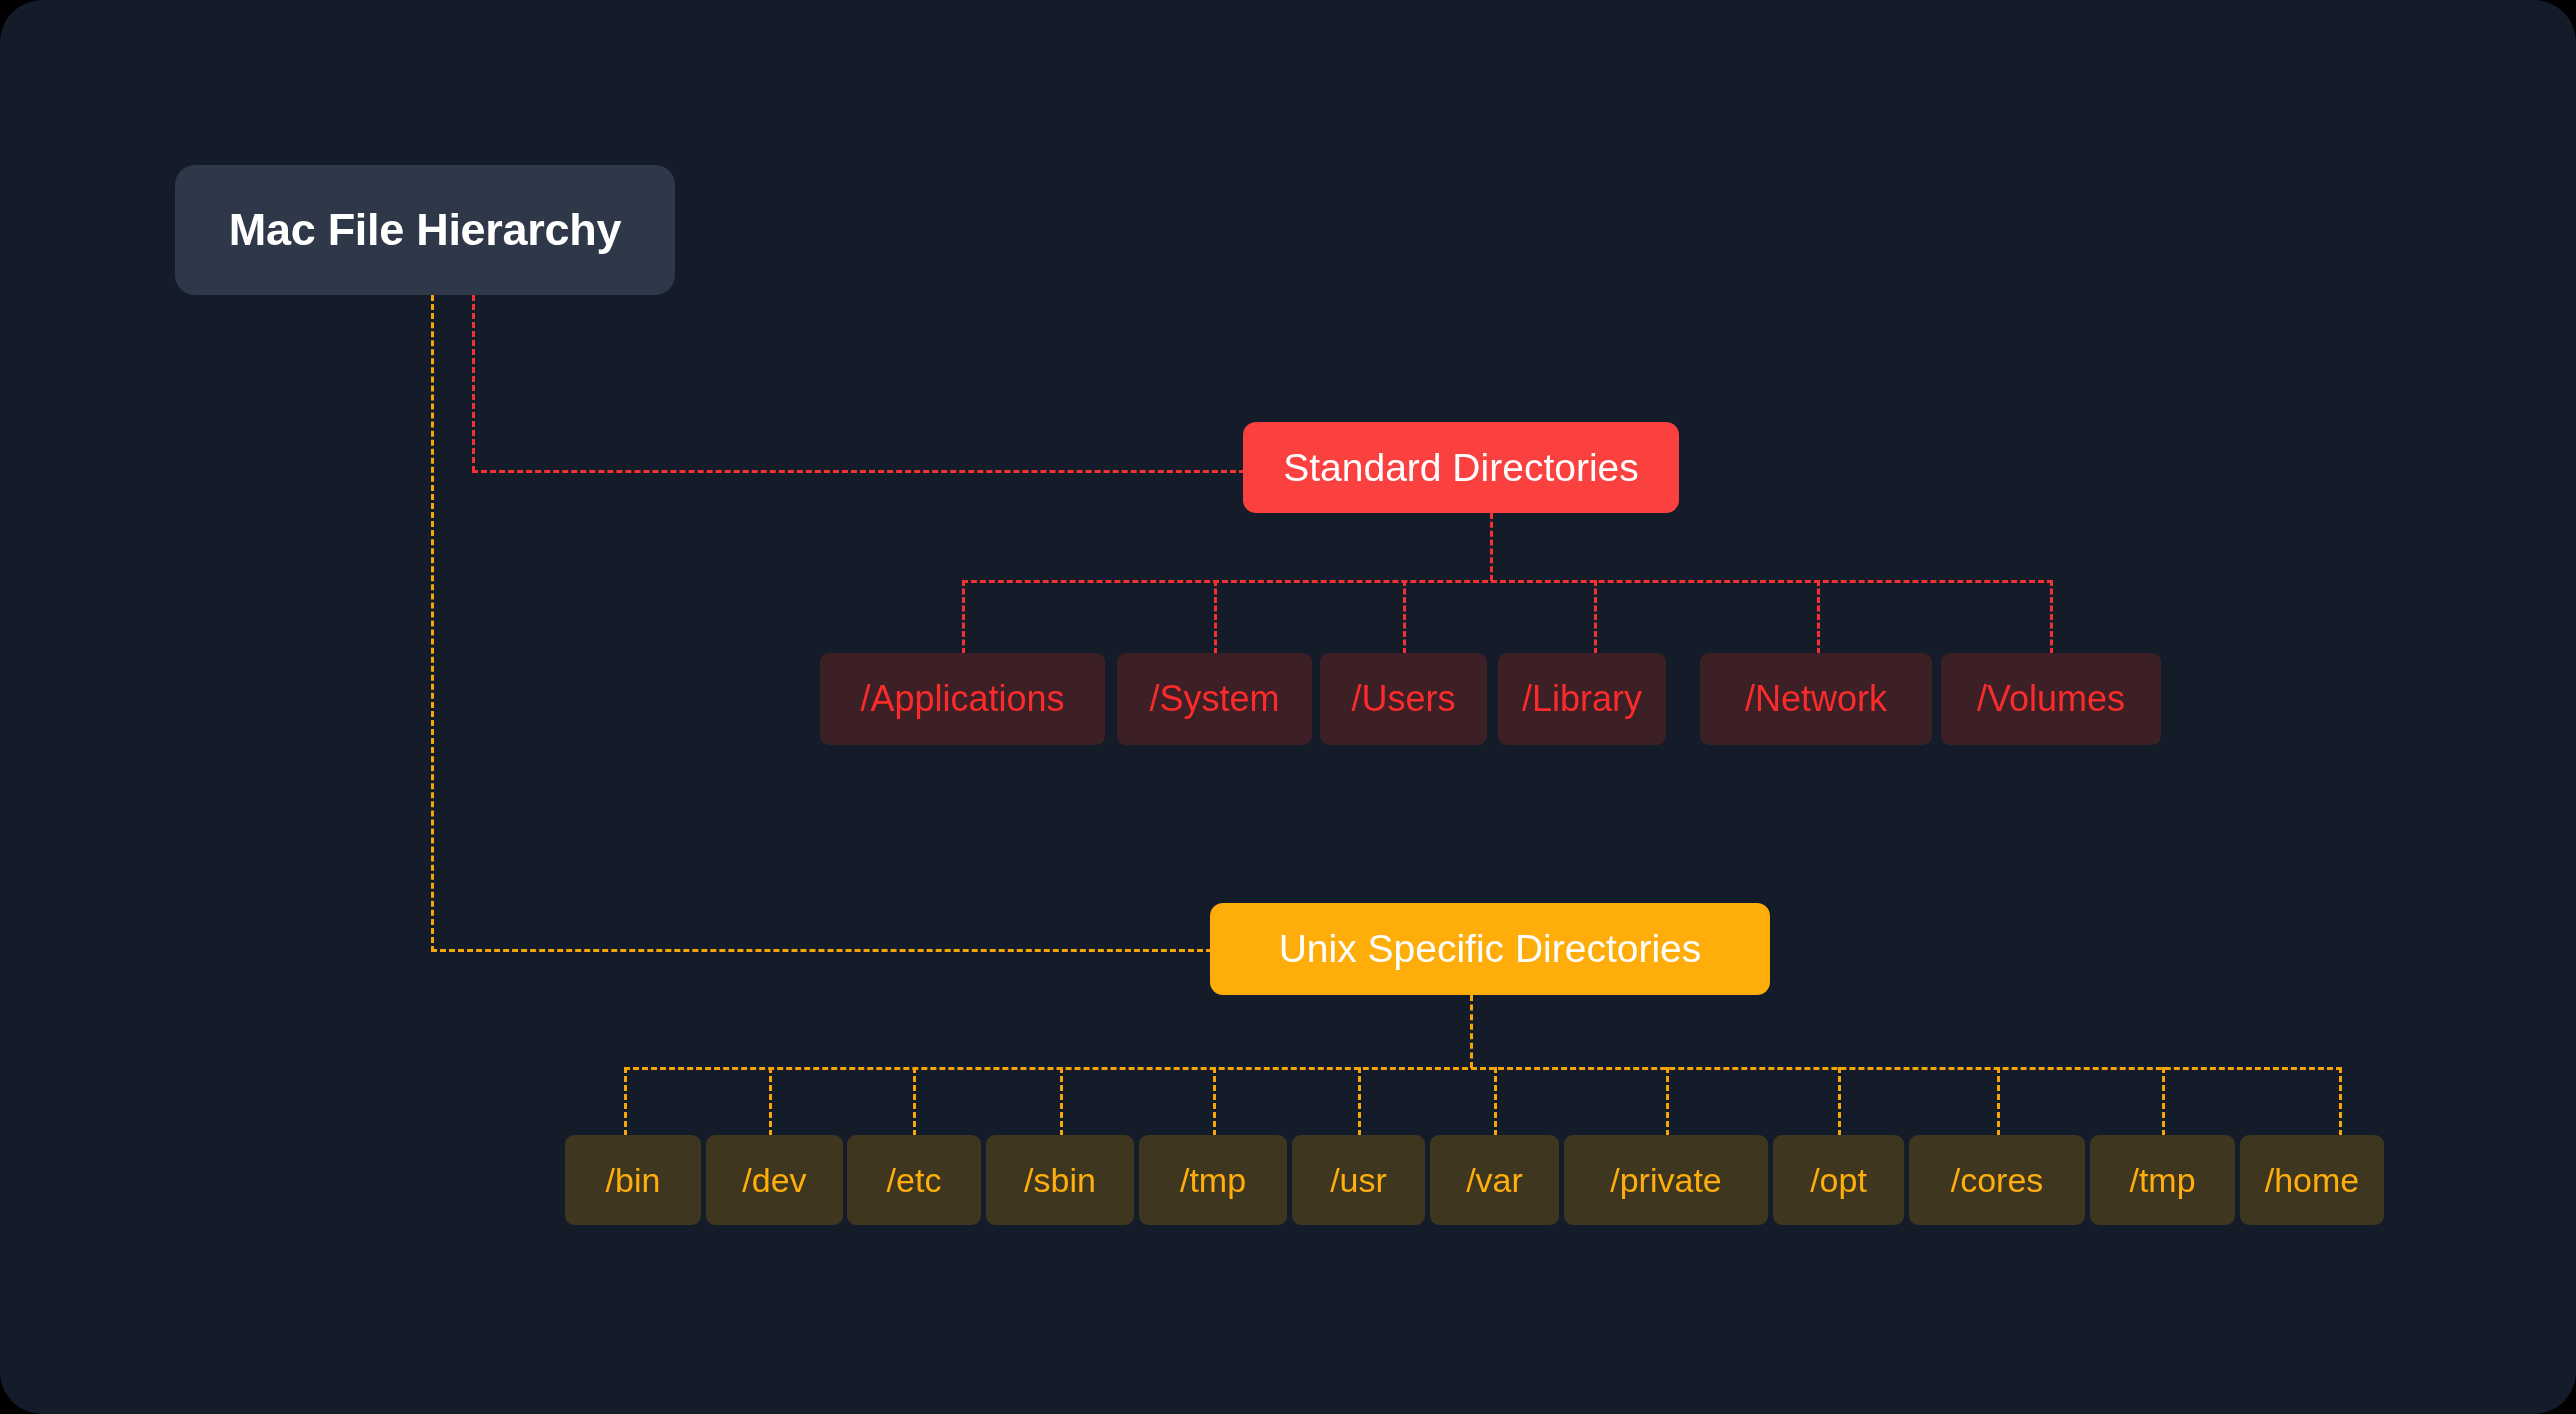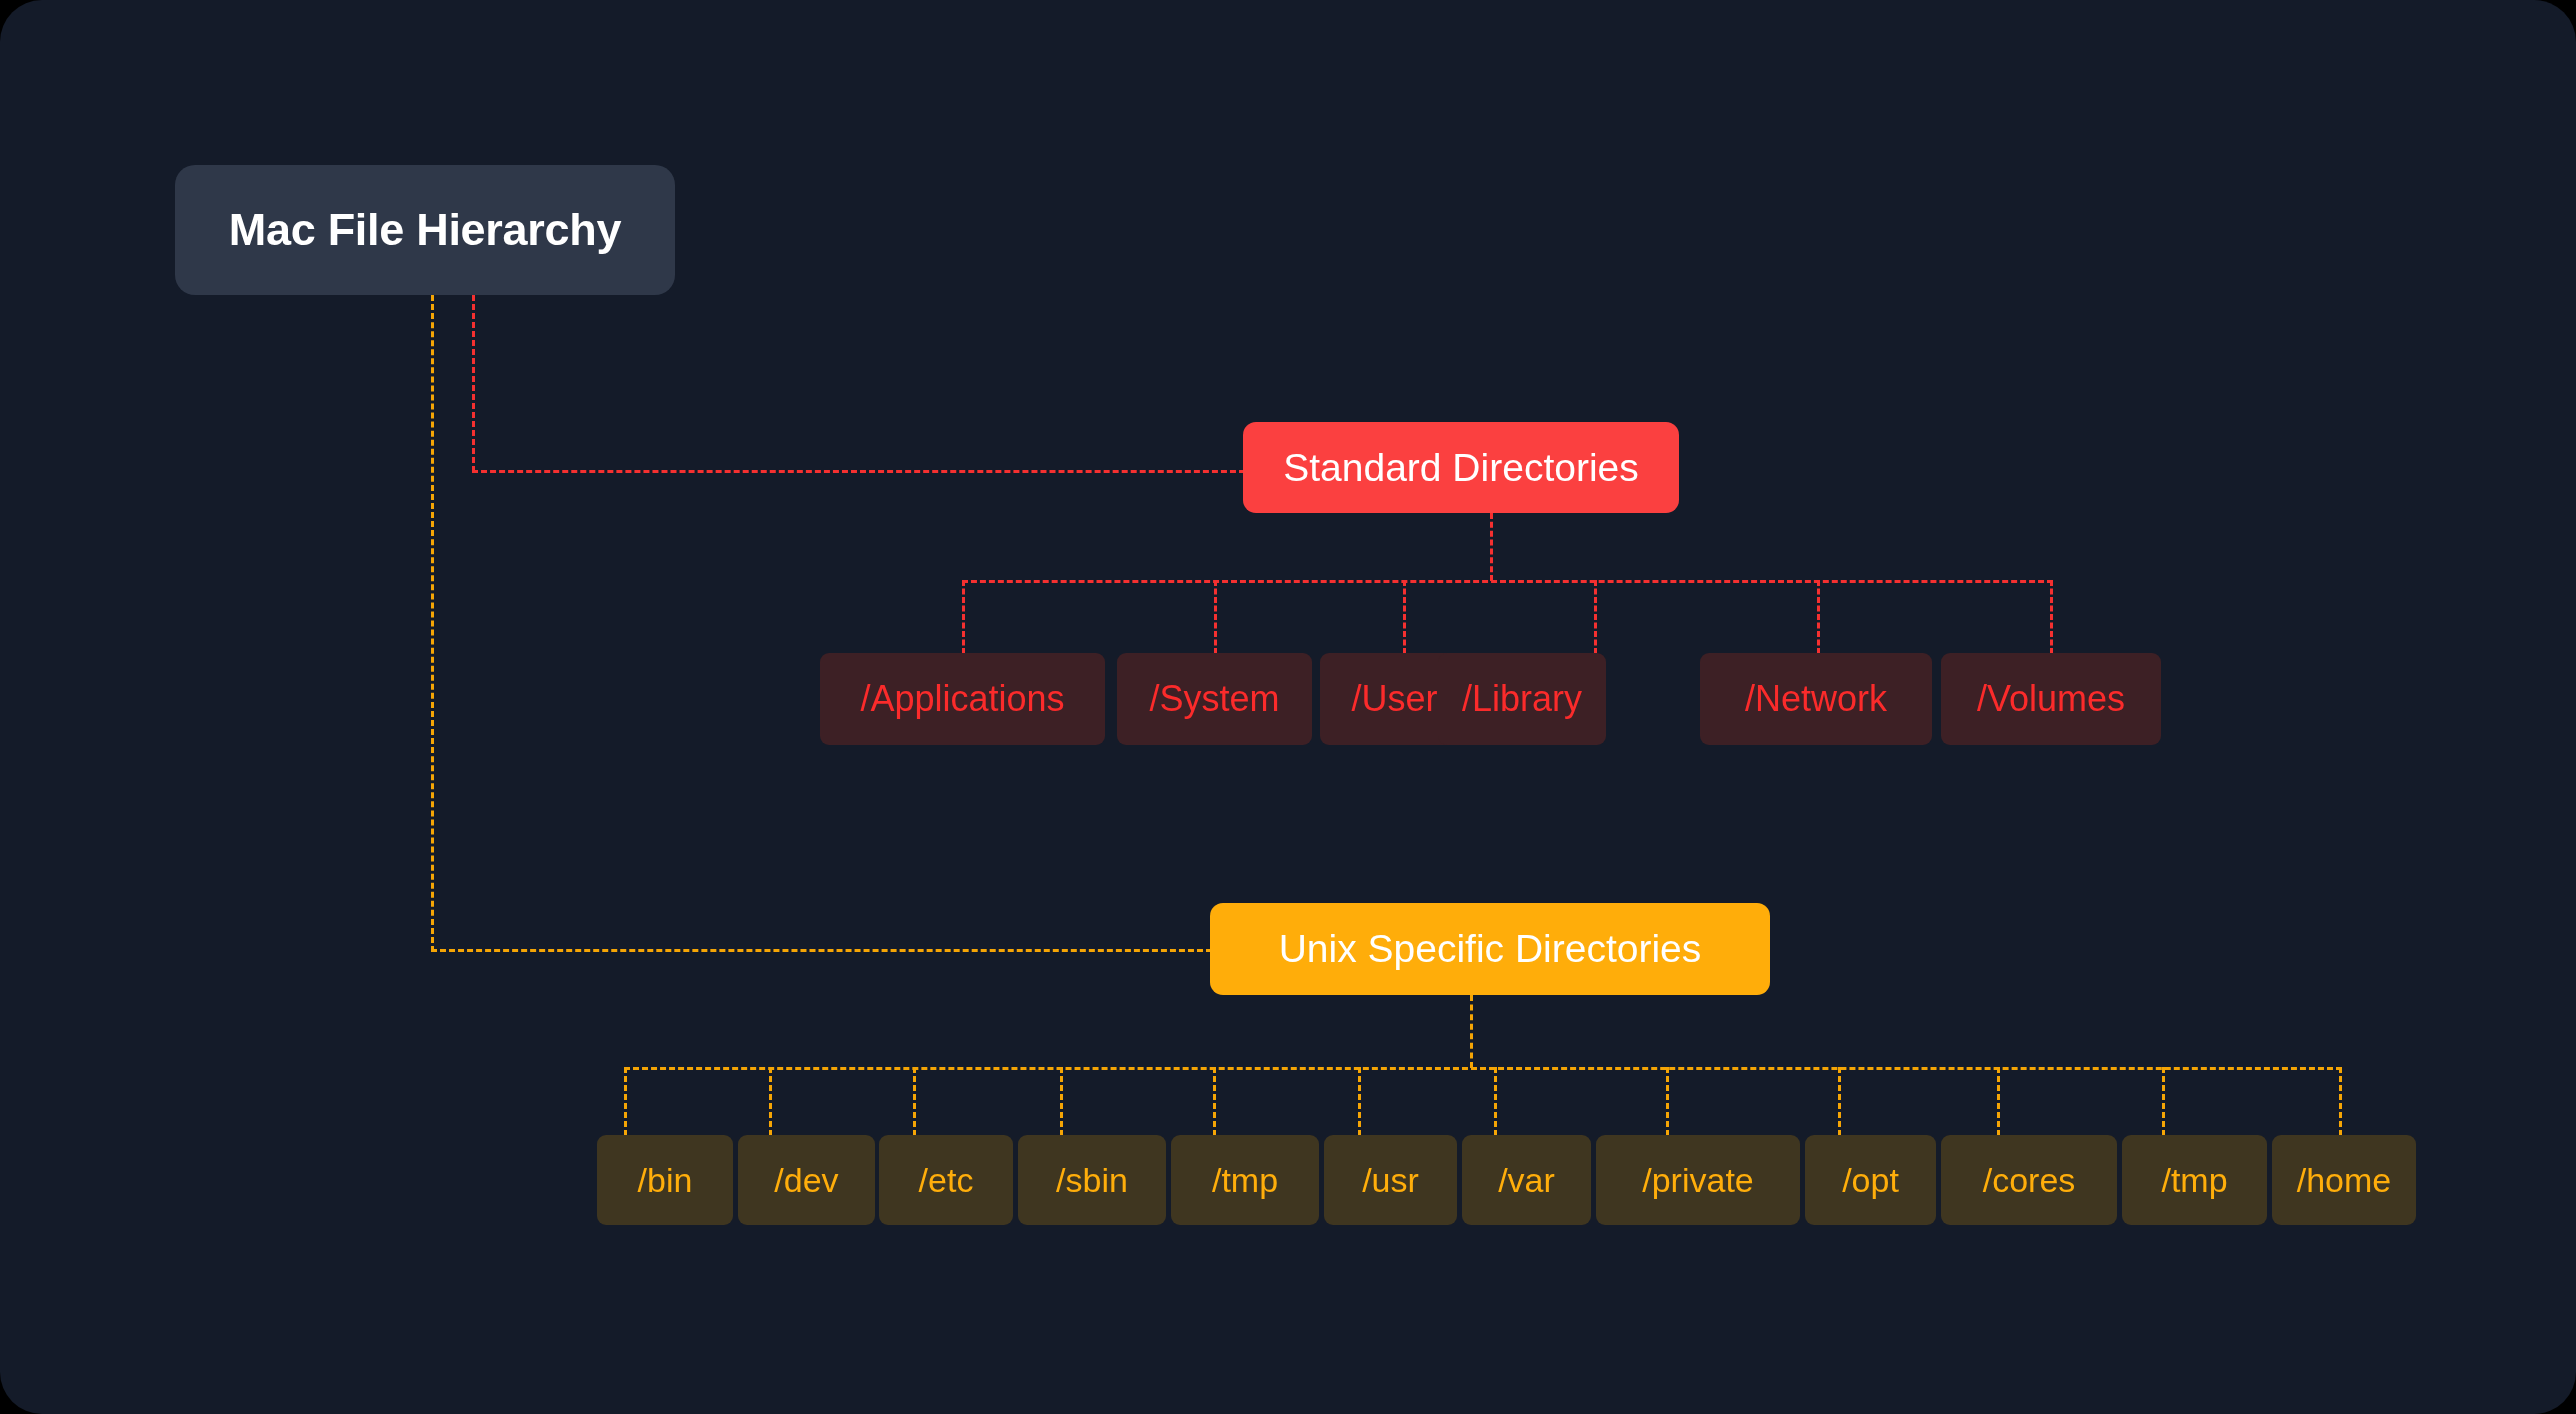--- a/index.html
+++ b/index.html
@@ -12,21 +12,21 @@
   #root-node{left:175px;top:165px;width:500px;height:130px;background:#2f3849;
              border-radius:20px;color:#ffffff;font-size:45px;font-weight:bold;
              letter-spacing:-0.3px;}
   #std-node{left:1243px;top:422px;width:436px;height:91px;background:#fb4040;
             color:#ffffff;font-size:39px;border-radius:13px;}
   #unix-node{left:1210px;top:903px;width:560px;height:92px;background:#ffad0a;
              color:#ffffff;font-size:39px;border-radius:13px;}
   .leaf{position:absolute;display:flex;align-items:center;justify-content:center;
         box-sizing:border-box;border-radius:9px;white-space:nowrap;}
   .leaf-red{background:#3d2025;color:#fb2b2b;font-size:36px;height:92px;top:653px;}
-  .leaf-yellow{background:#3f3620;color:#ffae0b;font-size:34px;height:90px;top:1135px;margin-left:32px;}
+  .leaf-yellow{background:#3f3620;color:#ffae0b;font-size:34px;height:90px;top:1135px;}
   
   .v-dash{position:absolute;width:0;border-left-style:dashed;border-left-width:3px;}
   .h-dash{position:absolute;height:0;border-top-style:dashed;border-top-width:3px;}
   .red-line{border-color:#f53030;}
   .yel-line{border-color:#f5a505;}
 </style>
 </head>
 <body>
 
 <div id="canvas">
@@ -77,21 +77,21 @@
 
   <div class="leaf leaf-red" style="left:820px;top:653px;width:285px;">
     <span>/Applications</span>
   </div>
   <div class="leaf leaf-red" style="left:1117px;top:653px;width:195px;align-items:center;">
     <span>/System</span>
   </div>
   <div class="leaf leaf-red" style="left:1320px;top:653px;width:167px;">
     <span>/Users</span>
   </div>
-  <div class="leaf leaf-red" style="left:1438px;top:653px;width:168px;">
+  <div class="leaf leaf-red" style="left:1498px;top:653px;width:168px;">
     <span>/Library</span>
   </div>
   <div class="leaf leaf-red" style="left:1700px;top:653px;width:232px;">
     <span>/Network</span>
   </div>
   <div class="leaf leaf-red" style="left:1941px;top:653px;width:220px;">
     <span>/Volumes</span>
   </div>
 
   <div class="leaf leaf-yellow" style="left:565px;top:1135px;width:136px;">

